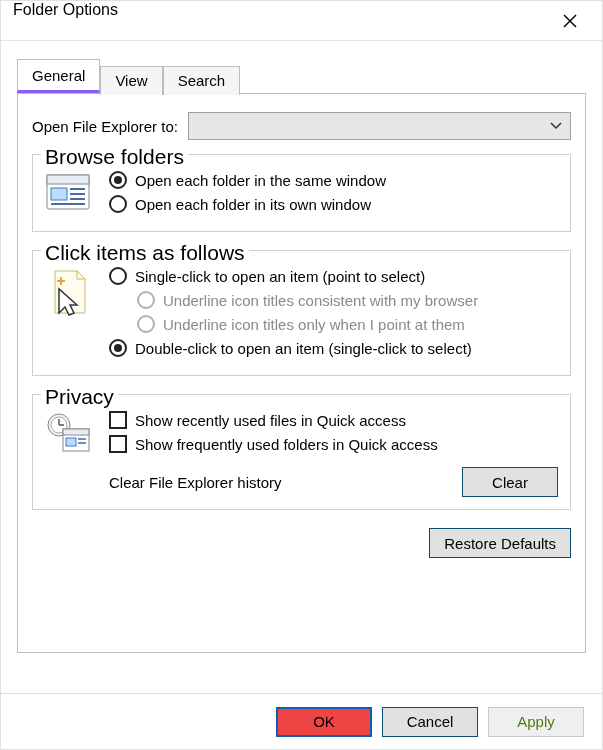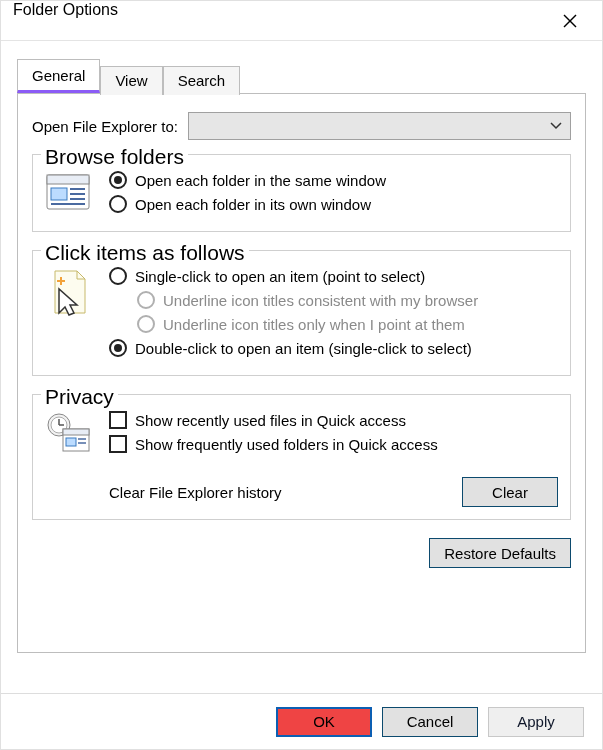--- a/index.html
+++ b/index.html
@@ -129,36 +129,36 @@
     background: #222; border-radius: 50%;
   }
   .radio.disabled { border-color: #b0b0b0; }
   .checkbox {
     width: 18px; height: 18px;
     border: 2px solid #222;
     flex-shrink: 0;
   }
   .clear-row {
     display: flex; align-items: center; justify-content: space-between;
-    margin-top: 24px;
+    margin-top: 14px;
   }
   .btn {
     min-width: 96px; height: 30px;
     background: #e1e1e1;
     border: 1px solid #0c4a6e;
     display: inline-flex; align-items: center; justify-content: center;
     font-size: 15px;
     padding: 0 14px;
   }
   .btn.default {
     border: 2px solid #0c5fb3;
     background: #ef4444;
   }
   .btn.disabled {
-    color: #0f172a;
+    color: #4d7c0f;
     border-color: #c8c8c8;
     background: #efefef;
   }
   .restore-row {
     display: flex; justify-content: flex-end;
     margin-top: 6px;
   }
   
   .bottombar {
     position: absolute;

